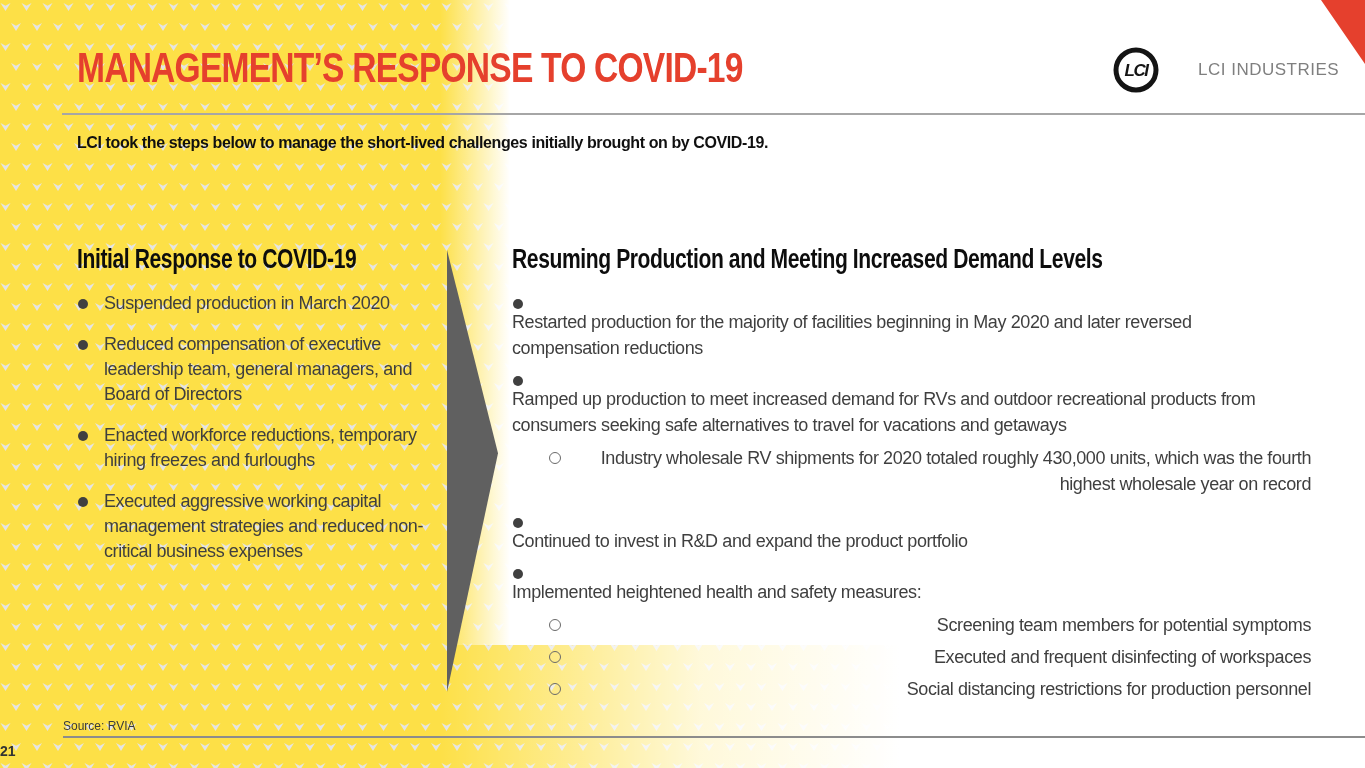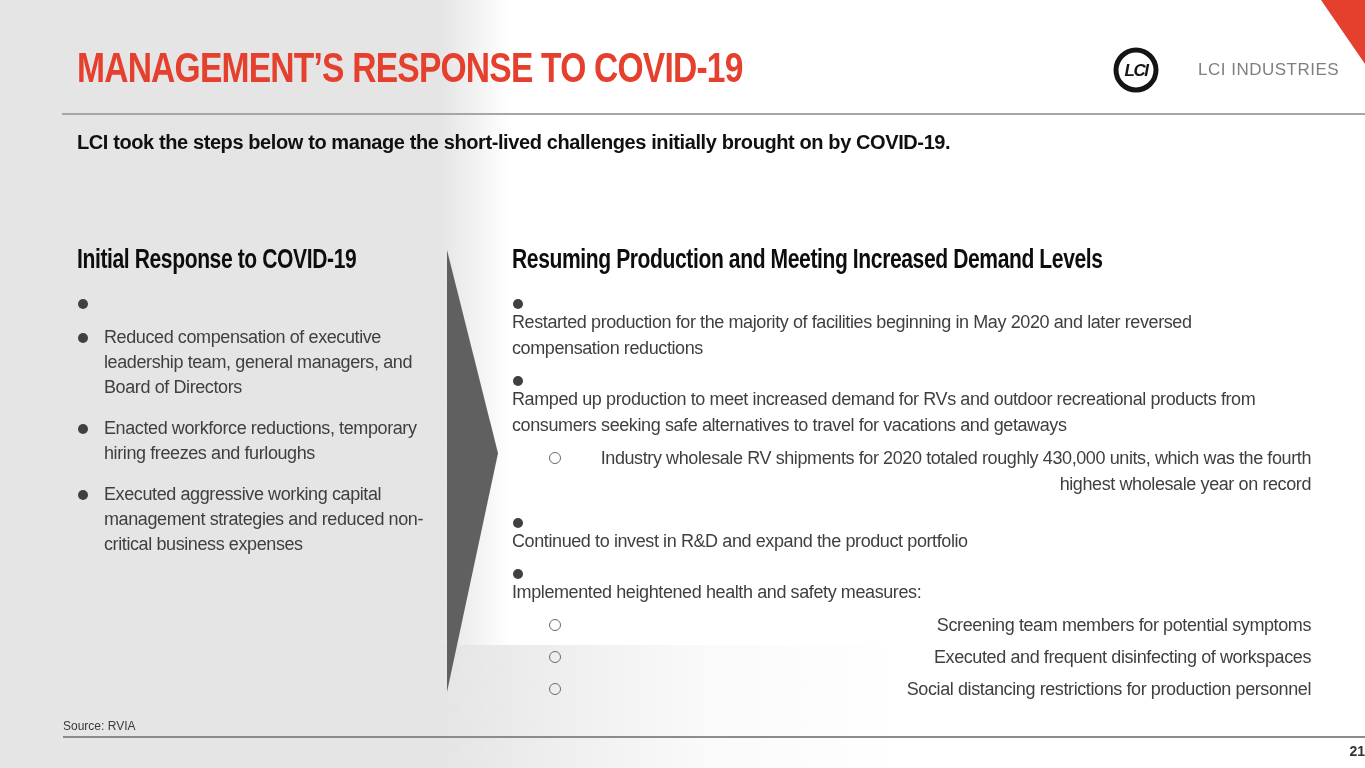--- a/index.html
+++ b/index.html
@@ -1,18 +1,18 @@
 <!DOCTYPE html>
 <html style="--accent_red: #E5402D; --arrow_gray: #606060; --text_dark: #3F3F3F; --pattern_gray: #E4E4E4; --rule_gray: #A6A6A6;"><head>
 <meta charset="utf-8">
 <style>
   html,body{margin:0;padding:0;}
   body{width:1365px;height:768px;overflow:hidden;background:#fff;
        font-family:"Liberation Sans","DejaVu Sans",sans-serif;}
-  .slide{position:relative;width:1365px;height:768px;overflow:hidden;background:#e5e5e5;}
+  .slide{position:relative;width:1365px;height:768px;overflow:hidden;background:#fde047;}
 
   
   .bg-pattern{position:absolute;inset:0;z-index:0;}
   .white-main{position:absolute;left:440px;top:0;width:925px;height:645px;z-index:1;
       background:linear-gradient(to right, rgba(255,255,255,0) 0px, #fff 70px);}
   .white-bottom{position:absolute;left:440px;top:645px;width:925px;height:123px;z-index:1;
       background:linear-gradient(to right, rgba(255,255,255,0) 0px, rgba(255,255,255,.8) 260px, #fff 460px);}
 
   
   .title{position:absolute;left:77px;top:44px;z-index:3;margin:0;
@@ -21,21 +21,21 @@
   .title-rule{position:absolute;left:62px;top:113px;right:0;height:2px;z-index:3;
       background:var(--rule_gray,#a6a6a6);}
   .brand{position:absolute;left:1112px;top:46px;z-index:3;display:flex;align-items:center;gap:38px;}
   .brand-name{font-size:17px;color:#7f7f7f;letter-spacing:.5px;white-space:nowrap;}
   .corner-triangle{position:absolute;left:1321px;top:0;width:44px;height:64px;z-index:3;
       background:var(--accent_red,#E5402D);
       -webkit-clip-path:polygon(0 0,100% 0,100% 100%);clip-path:polygon(0 0,100% 0,100% 100%);}
 
   
   .intro{position:absolute;left:77px;top:126px;z-index:3;margin:0;
-      font-size:20px;font-weight:bold;letter-spacing:-.4px;color:#101010;
+      font-size:16px;font-weight:bold;letter-spacing:-.4px;color:#101010;
       line-height:33px;white-space:nowrap;}
 
   
   .col-heading{margin:0 0 16px 0;font-size:27px;font-weight:bold;letter-spacing:-.5px;
       color:#0d0d0d;white-space:nowrap;transform:scaleX(.78);transform-origin:left top;}
 
   
   .left-col{position:absolute;left:77px;top:244px;width:370px;z-index:3;}
   .bullet-list{list-style:none;margin:0;padding:0;}
   .left-col .bullet-item{display:flex;margin-bottom:16px;
@@ -58,21 +58,21 @@
   .sub-list{list-style:none;margin:7px 0 0 37px;padding:0;}
   .sub-item{display:flex;margin-bottom:6px;font-size:18px;letter-spacing:-.4px;
       line-height:26px;color:var(--text_dark,#3f3f3f);}
   .ring{flex:0 0 10px;width:10px;height:10px;border-radius:50%;background:transparent;
       border:1.5px solid #6a6a6a;margin:7px 18px 0 0;}
   .sub-item .bullet-text{width:732px;text-align:right;}
 
   
   .source{position:absolute;left:63px;top:719px;z-index:3;font-size:12px;color:#3a3a3a;}
   .footer-rule{position:absolute;left:63px;top:736px;right:0;height:2px;z-index:3;background:#8c8c8c;}
-  .page-num{position:absolute;left:0;top:743px;width:1365px;z-index:3;text-align:right;
+  .page-num{position:absolute;left:0;top:743px;width:1365px;z-index:3;text-align:left;
       font-size:14px;font-weight:bold;color:#333;}
 </style>
 </head>
 <body>
 
 <div class="slide">
 
   <svg class="bg-pattern" width="1365" height="768" xmlns="http://www.w3.org/2000/svg">
     <defs>
       <pattern id="tri" width="21" height="40" patternUnits="userSpaceOnUse">
@@ -97,20 +97,21 @@
   </div>
   <div class="corner-triangle"></div>
 
   <p class="intro"><span>LCI took the steps below to manage the short-lived challenges initially brought on by COVID-19.</span><br></p>
 
   <section class="left-col">
     <h2 class="col-heading">Initial Response to COVID-19</h2>
     <ul class="bullet-list">
       <li class="bullet-item">
           <span class="dot"></span>
+          <span class="bullet-text">Suspended production in March 2020</span>
         </li>
       <li class="bullet-item">
           <span class="dot"></span>
           <span class="bullet-text">Reduced compensation of executive leadership team, general managers, and Board of Directors</span>
         </li>
       <li class="bullet-item">
           <span class="dot"></span>
           <span class="bullet-text">Enacted workforce reductions, temporary hiring freezes and furloughs</span>
         </li>
       <li class="bullet-item">

